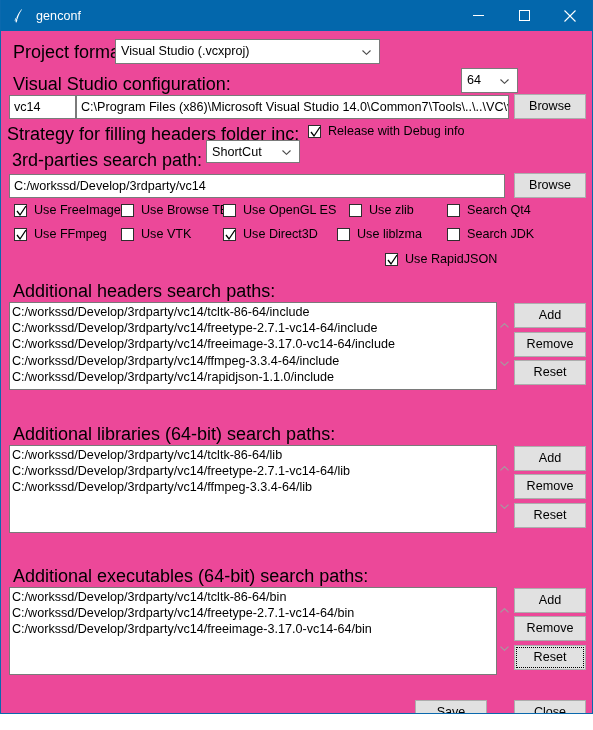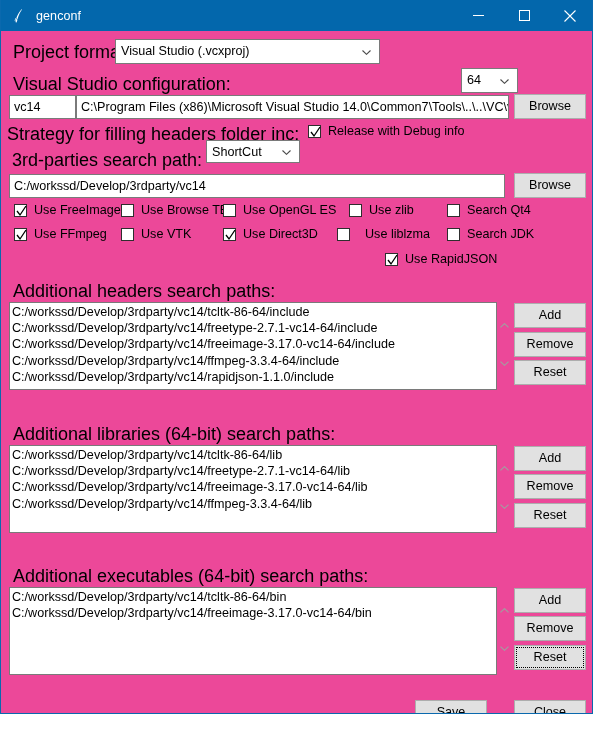--- a/index.html
+++ b/index.html
@@ -264,21 +264,21 @@
     <span class="cb-label">Use VTK</span>
   </div>
   <div class="cb-wrap" style="left:222px; top:227px;">
     <span class="cb-box">
       <svg width="13" height="14" viewBox="0 0 13 14">
           <path d="M2 7 L5 11 L11 2" fill="none" stroke="#000" stroke-width="1.3"></path>
         </svg>
     </span>
     <span class="cb-label">Use Direct3D</span>
   </div>
-  <div class="cb-wrap" style="left:336px; top:227px;gap:8px;">
+  <div class="cb-wrap" style="left:336px; top:227px;">
     <span class="cb-box"></span>
     <span class="cb-label">Use liblzma</span>
   </div>
   <div class="cb-wrap" style="left:446px; top:227px;">
     <span class="cb-box"></span>
     <span class="cb-label">Search JDK</span>
   </div>
 
   <div class="cb-wrap" style="left:336px; top:252px;padding-left:48px;">
     <span class="cb-box">
@@ -310,21 +310,20 @@
     </div>
   </div>
   <div class="btn" style="left:513px; top:303px; width:72px; height:25px;">Add</div>
   <div class="btn" style="left:513px; top:332px; width:72px; height:25px;">Remove</div>
   <div class="btn" style="left:513px; top:360px; width:72px; height:25px;">Reset</div>
 
   <div class="lbl" style="left:12px; top:426px;">Additional libraries (64-bit) search paths:</div>
   <div class="listbox" style="left:8px; top:445px; width:488px; height:88px;">
     <div class="row">C:/workssd/Develop/3rdparty/vc14/tcltk-86-64/lib</div>
     <div class="row">C:/workssd/Develop/3rdparty/vc14/freetype-2.7.1-vc14-64/lib</div>
-    <div class="row">C:/workssd/Develop/3rdparty/vc14/freeimage-3.17.0-vc14-64/lib</div>
     <div class="row">C:/workssd/Develop/3rdparty/vc14/ffmpeg-3.3.4-64/lib</div>
   </div>
   <div class="scroll-arrows" style="left:496px; top:463px; height:52px;">
     <div class="sa" style="top:0;">
       <svg width="9" height="5" viewBox="0 0 9 5">
           <path d="M0.5 4.3 L4.5 0.6 L8.5 4.3" fill="none" stroke="#a0a0a0" stroke-width="1.1"></path>
         </svg>
     </div>
     <div class="sa" style="top:38px;">
       <svg width="9" height="5" viewBox="0 0 9 5">
@@ -332,20 +331,21 @@
         </svg>
     </div>
   </div>
   <div class="btn" style="left:513px; top:446px; width:72px; height:25px;">Add</div>
   <div class="btn" style="left:513px; top:474px; width:72px; height:25px;">Remove</div>
   <div class="btn" style="left:513px; top:503px; width:72px; height:25px;">Reset</div>
 
   <div class="lbl" style="left:12px; top:568px;">Additional executables (64-bit) search paths:</div>
   <div class="listbox" style="left:8px; top:587px; width:488px; height:88px;">
     <div class="row">C:/workssd/Develop/3rdparty/vc14/tcltk-86-64/bin</div>
+    <div class="row">C:/workssd/Develop/3rdparty/vc14/freetype-2.7.1-vc14-64/bin</div>
     <div class="row">C:/workssd/Develop/3rdparty/vc14/freeimage-3.17.0-vc14-64/bin</div>
   </div>
   <div class="scroll-arrows" style="left:496px; top:605px; height:52px;">
     <div class="sa" style="top:0;">
       <svg width="9" height="5" viewBox="0 0 9 5">
           <path d="M0.5 4.3 L4.5 0.6 L8.5 4.3" fill="none" stroke="#a0a0a0" stroke-width="1.1"></path>
         </svg>
     </div>
     <div class="sa" style="top:38px;">
       <svg width="9" height="5" viewBox="0 0 9 5">

